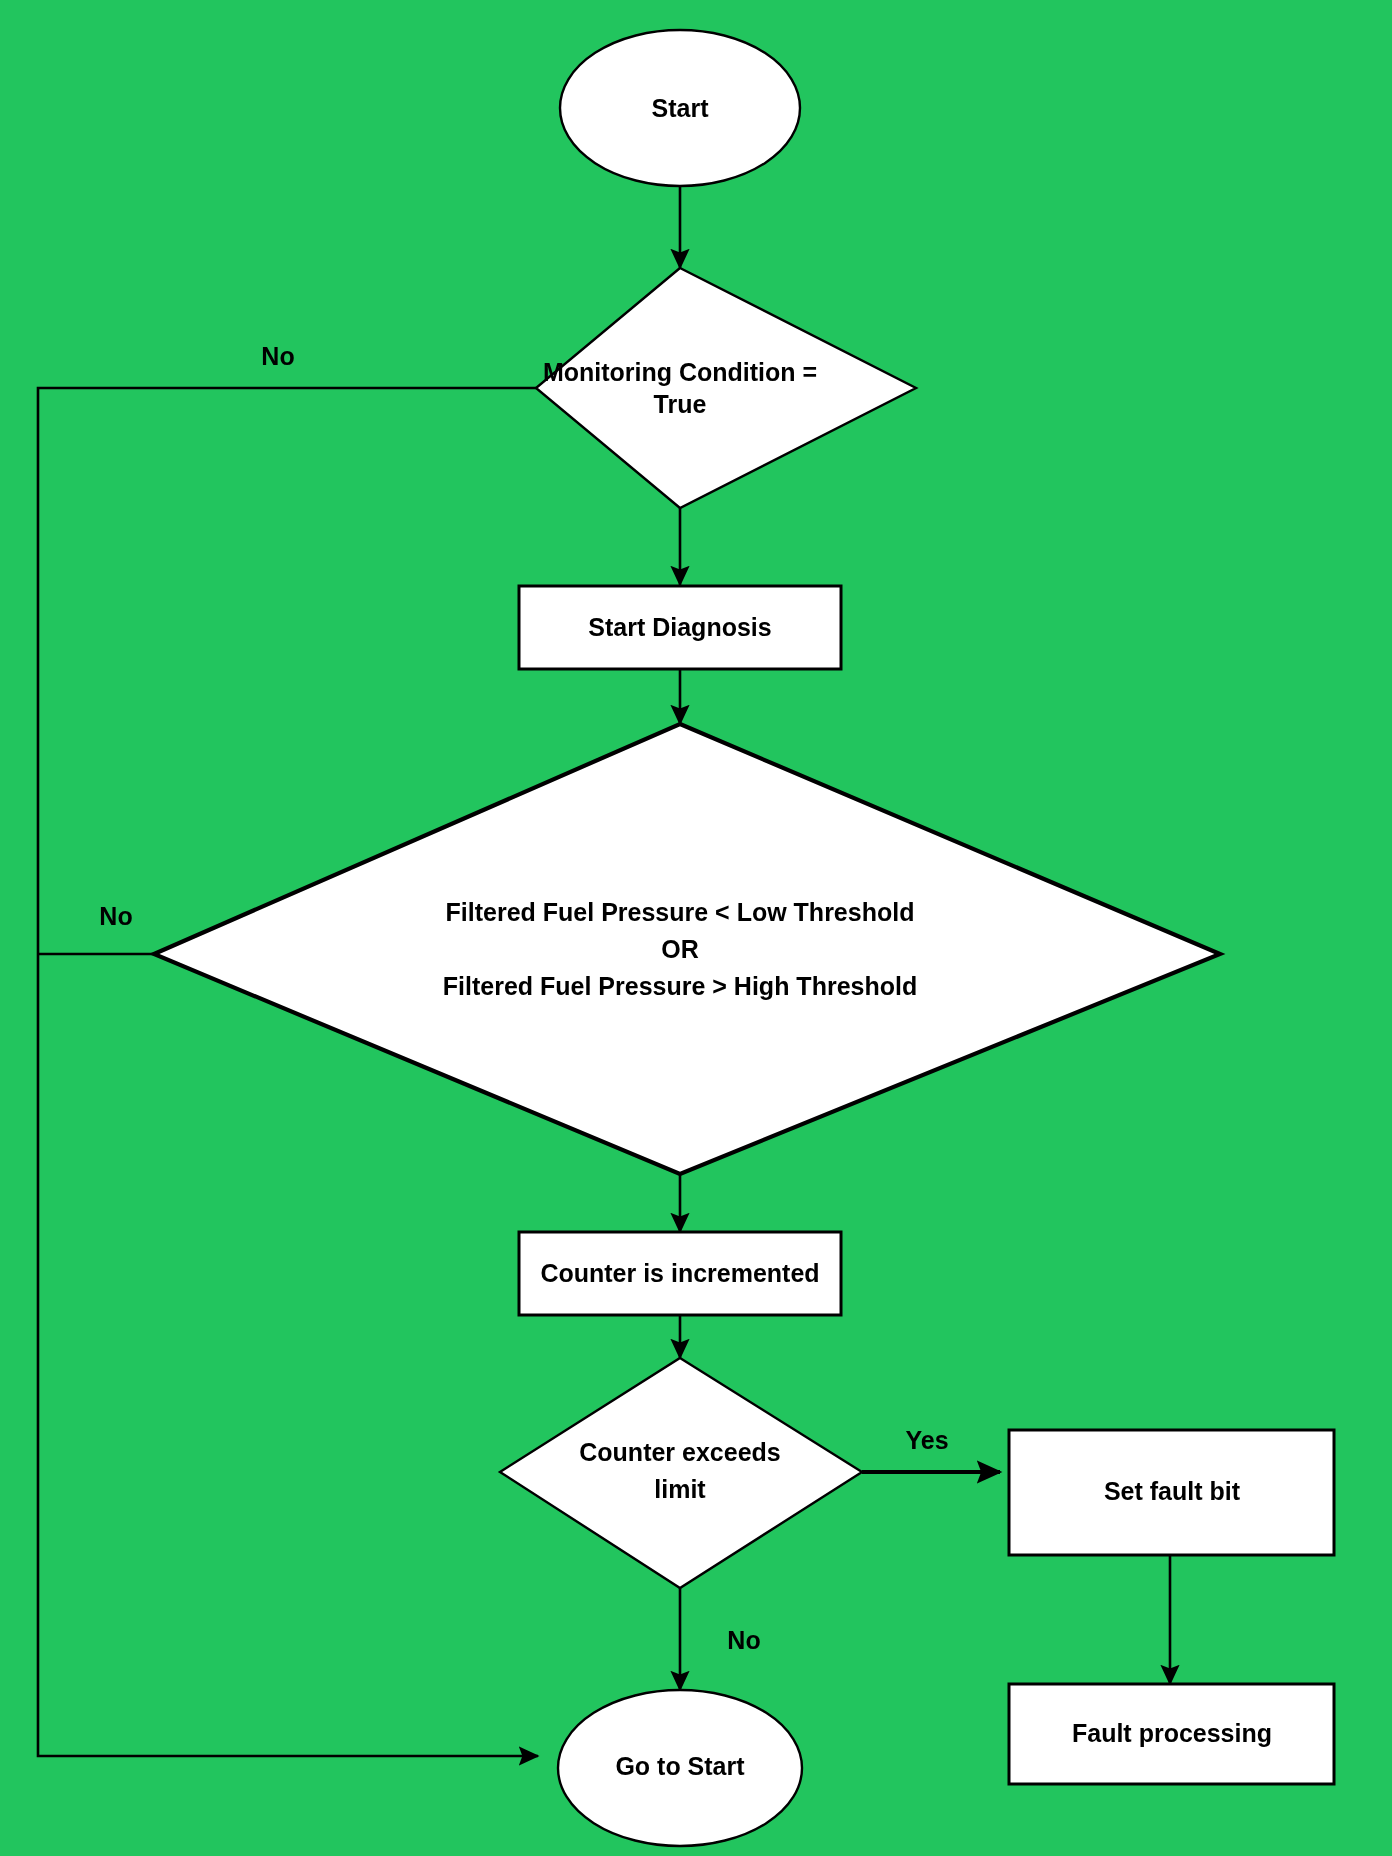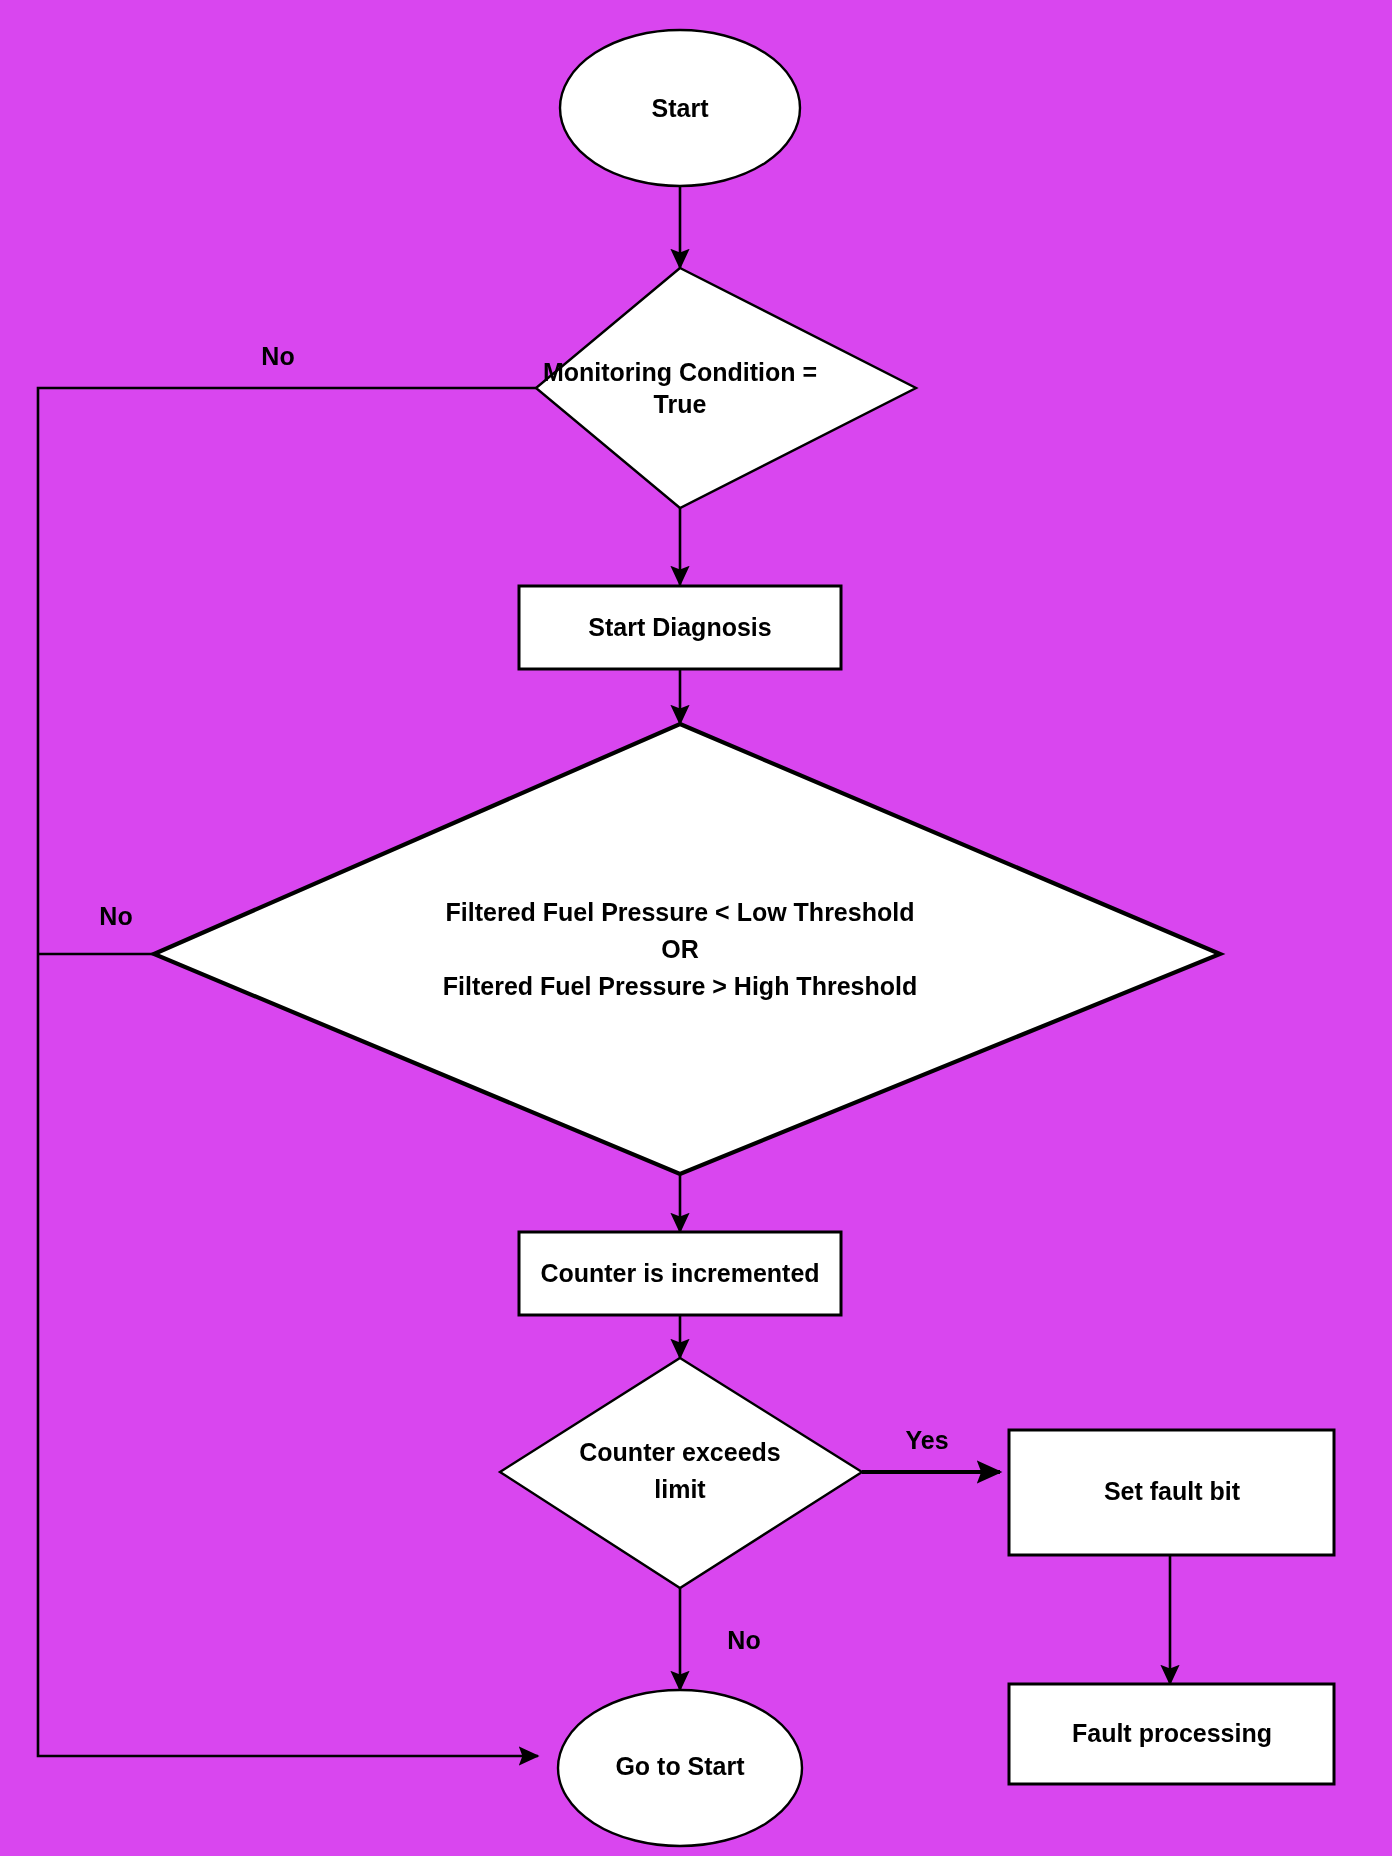--- a/index.html
+++ b/index.html
@@ -10,21 +10,21 @@
   body {
     width: 1392px;
     height: 1856px;
     overflow: hidden;
     font-family: "Liberation Sans", sans-serif;
   }
   #flow-root {
     position: relative;
     width: 1392px;
     height: 1856px;
-    background: #d946ef;
+    background: #22c55e;
   }
   svg.flow-canvas {
     display: block;
     width: 1392px;
     height: 1856px;
   }
   .shape-stroke {
     fill: #ffffff;
     stroke: #000000;
     stroke-width: 2.4;

